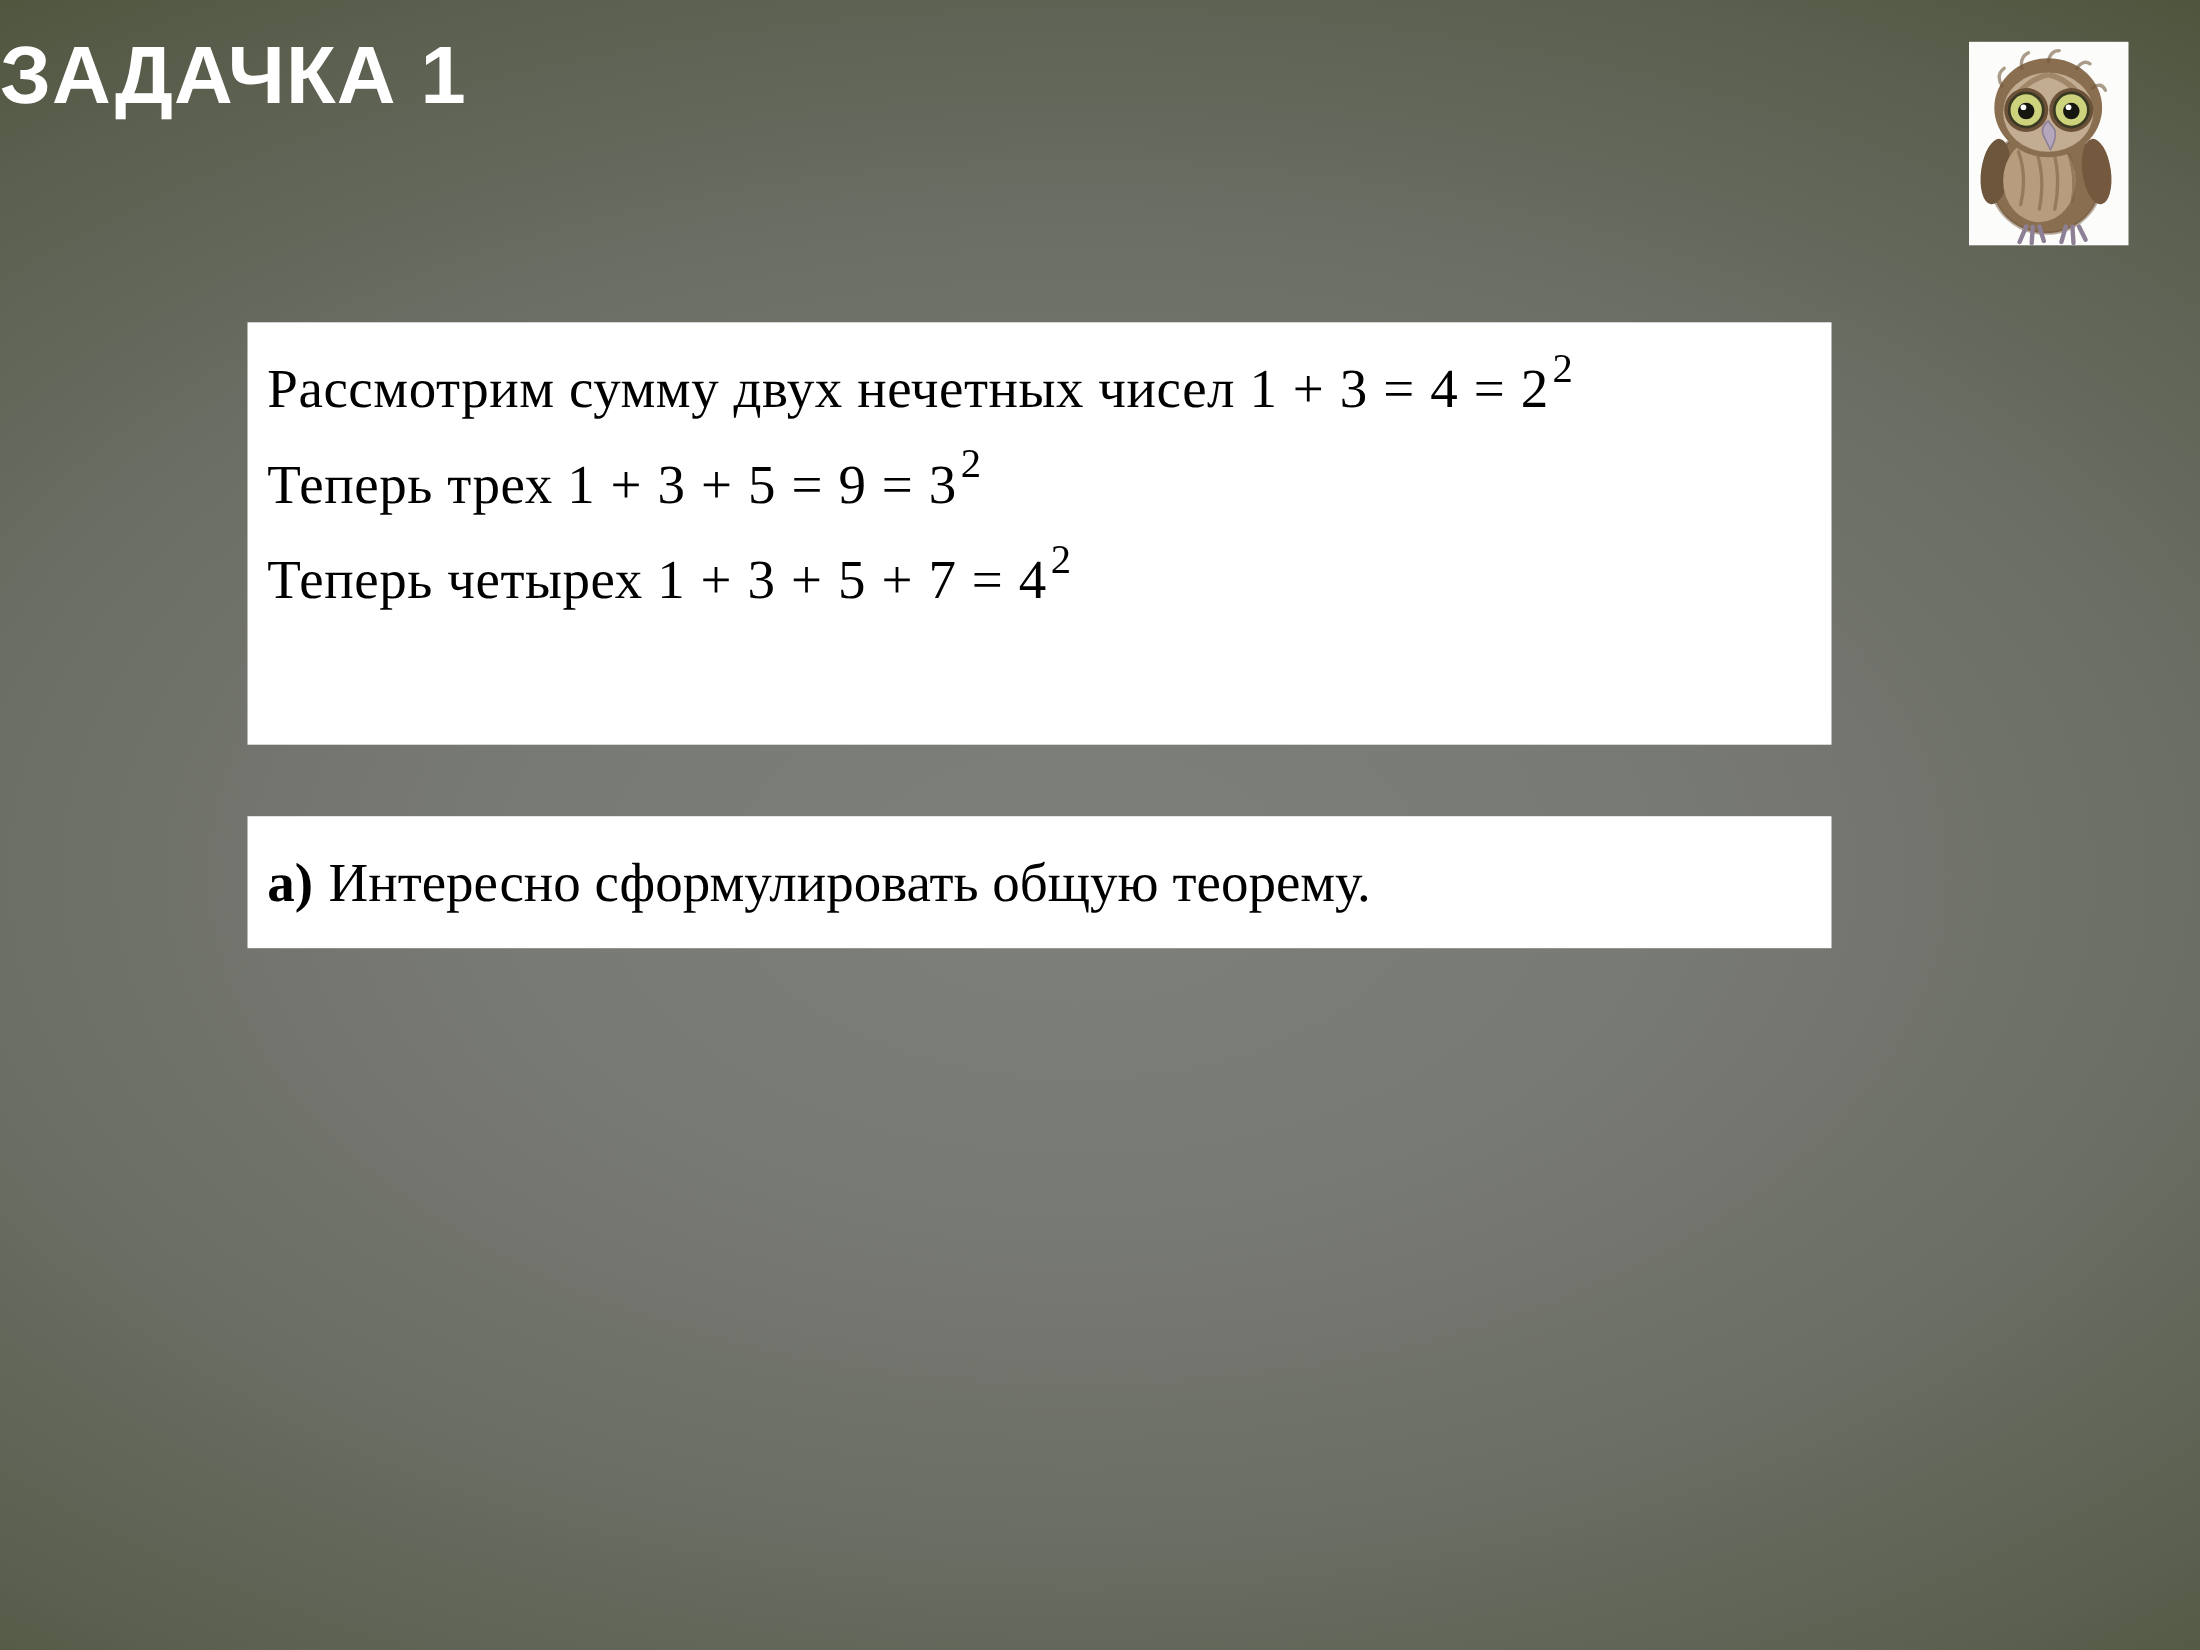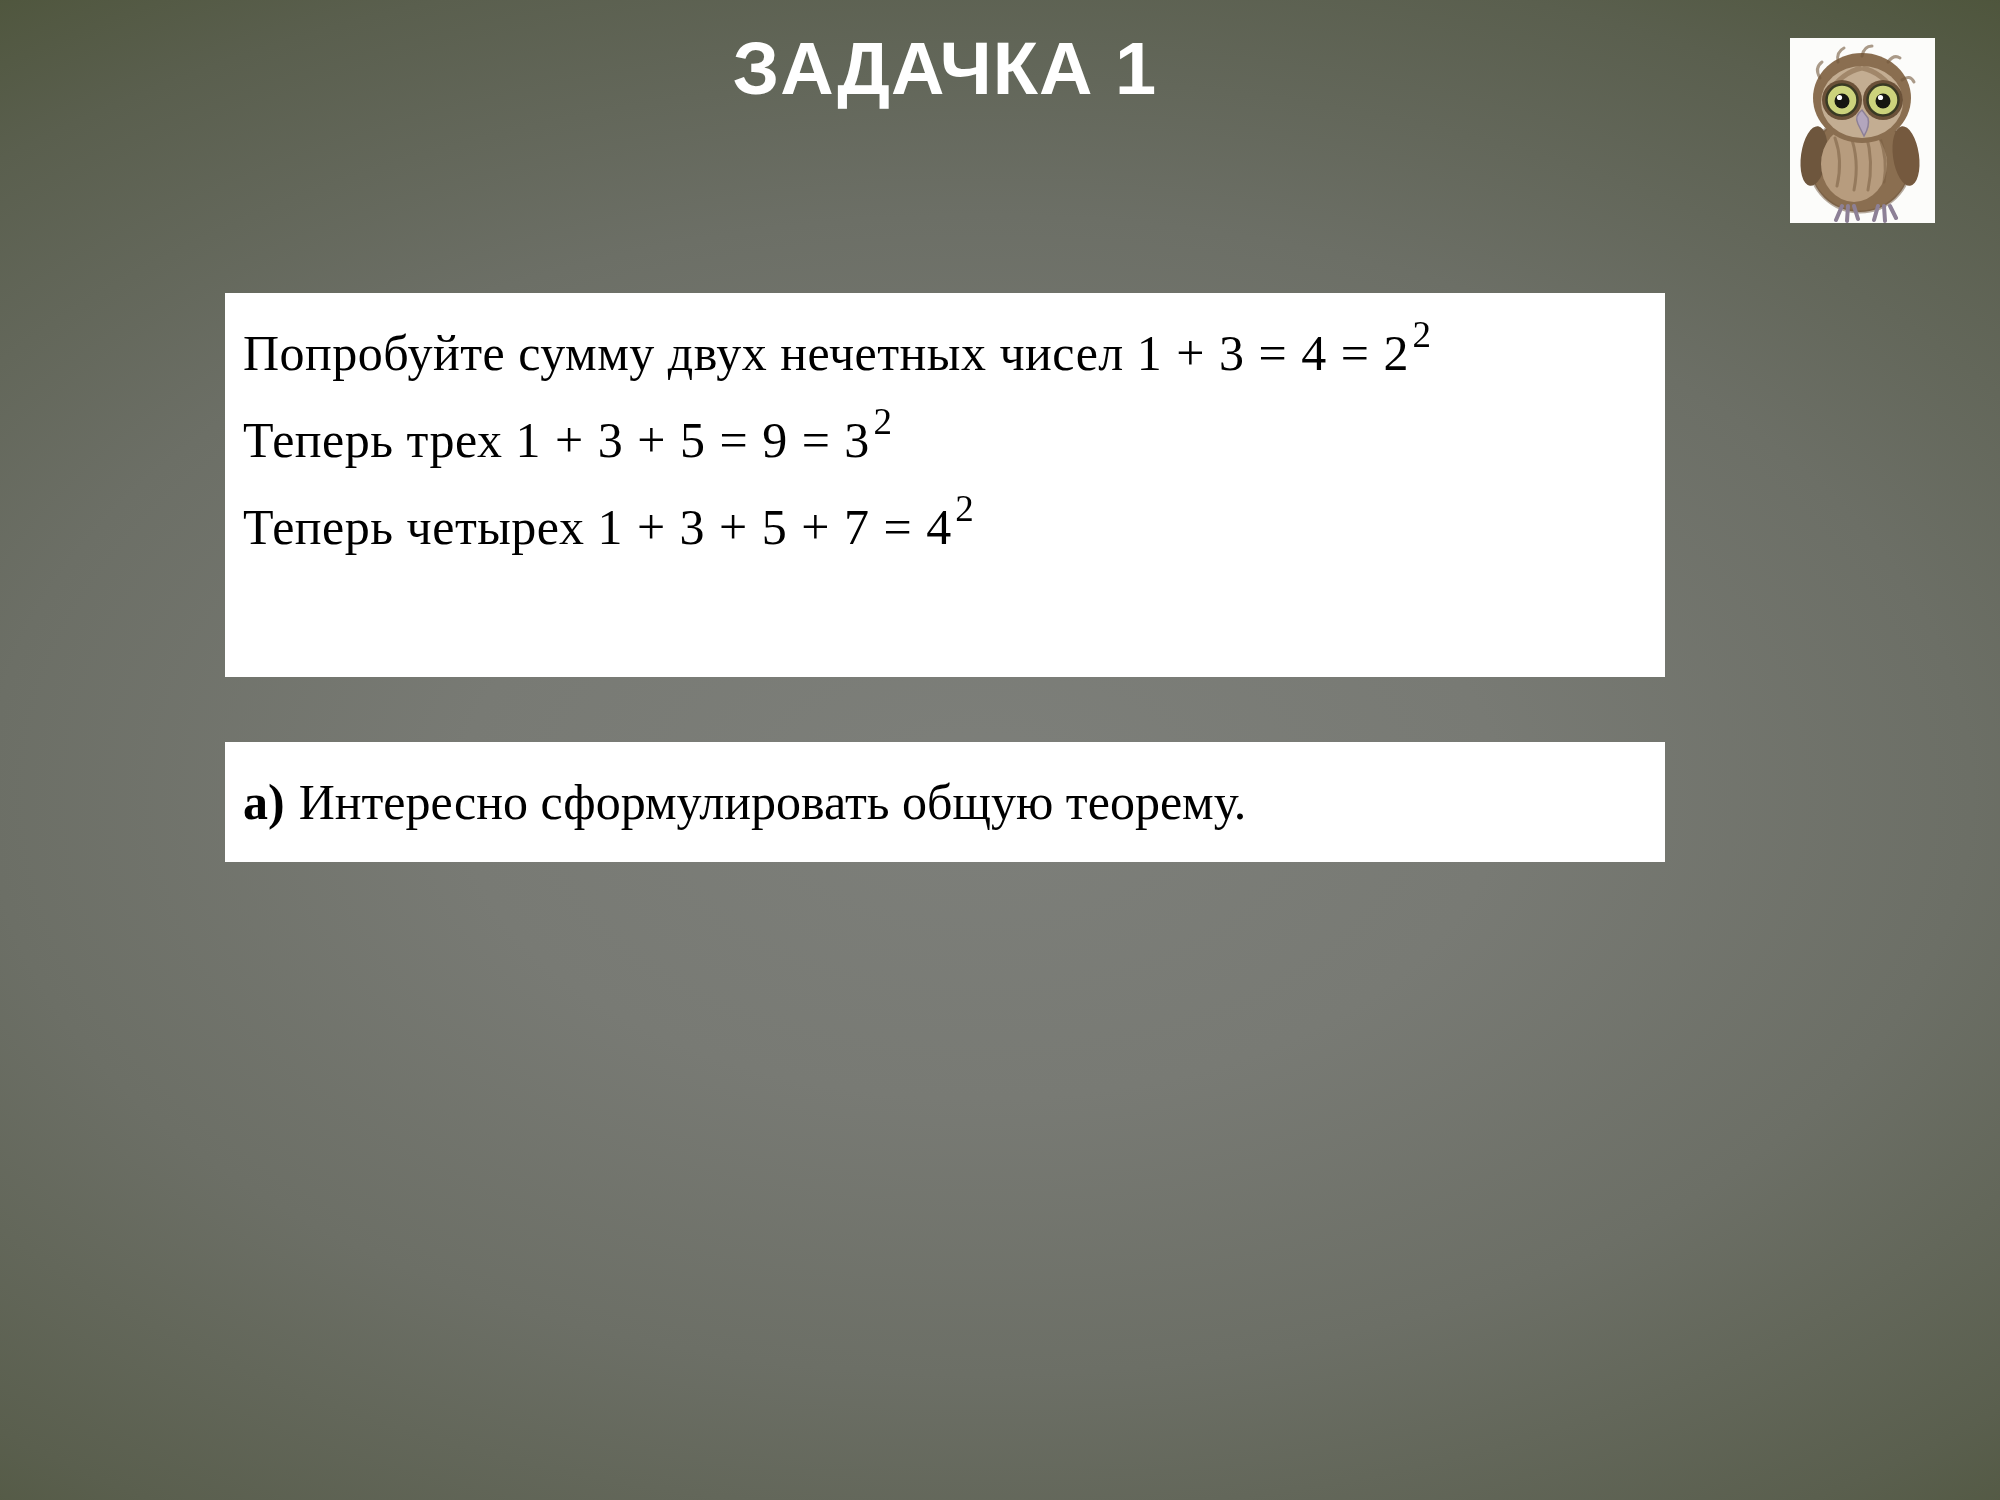--- a/index.html
+++ b/index.html
@@ -21,21 +21,21 @@
         #434c2b 82%,
         #2e3a12 97%,
         #293509 100%);
   }
 
   .slide-title {
     position: absolute;
     top: 26px;
     left: 0;
     width: 1890px;
-    text-align: center;
+    text-align: left;
     font-family: "Liberation Sans", sans-serif;
     font-weight: bold;
     font-size: 74px;
     letter-spacing: 1px;
     color: #ffffff;
   }
 
   .owl-card {
     position: absolute;
     left: 1790px;
@@ -131,21 +131,21 @@
 
       <g stroke="#8d8096" stroke-width="4" stroke-linecap="round" fill="none">
         <path d="M52 168 l-6 14 M58 168 l-1 15 M64 168 l4 13"></path>
         <path d="M88 168 l-4 14 M94 168 l1 15 M100 168 l6 12"></path>
       </g>
     </svg>
   </div>
 
   <div class="box problem-box">
     <div class="problem-line problem-line-1">
-      <span>Попробуйте сумму двух нечетных чисел </span><span class="math">1 + 3 = 4 = 2</span><span class="exp">2</span>
+      <span>Рассмотрим сумму двух нечетных чисел </span><span class="math">1 + 3 = 4 = 2</span><span class="exp">2</span>
     </div>
     <div class="problem-line problem-line-2">
       <span>Теперь трех </span><span class="math">1 + 3 + 5 = 9 = 3</span><span class="exp">2</span>
     </div>
     <div class="problem-line problem-line-3">
       <span>Теперь четырех </span><span class="math">1 + 3 + 5 + 7 = 4</span><span class="exp">2</span>
     </div>
   </div>
 
   <div class="box task-box">

